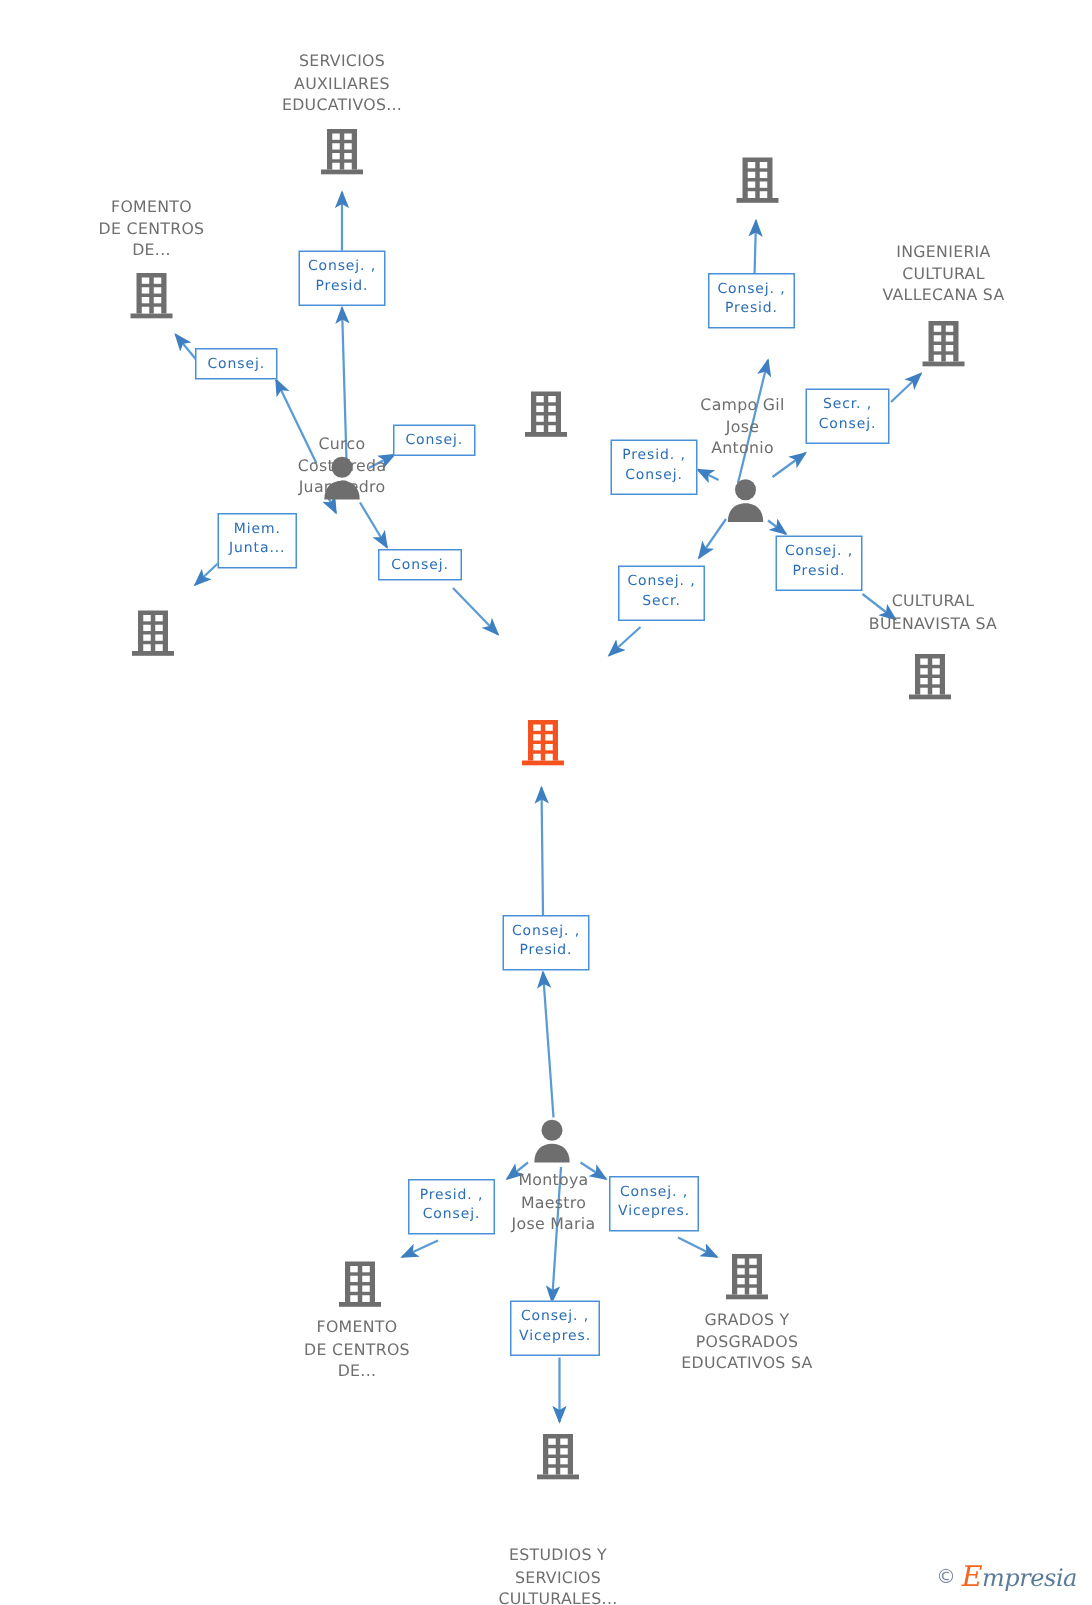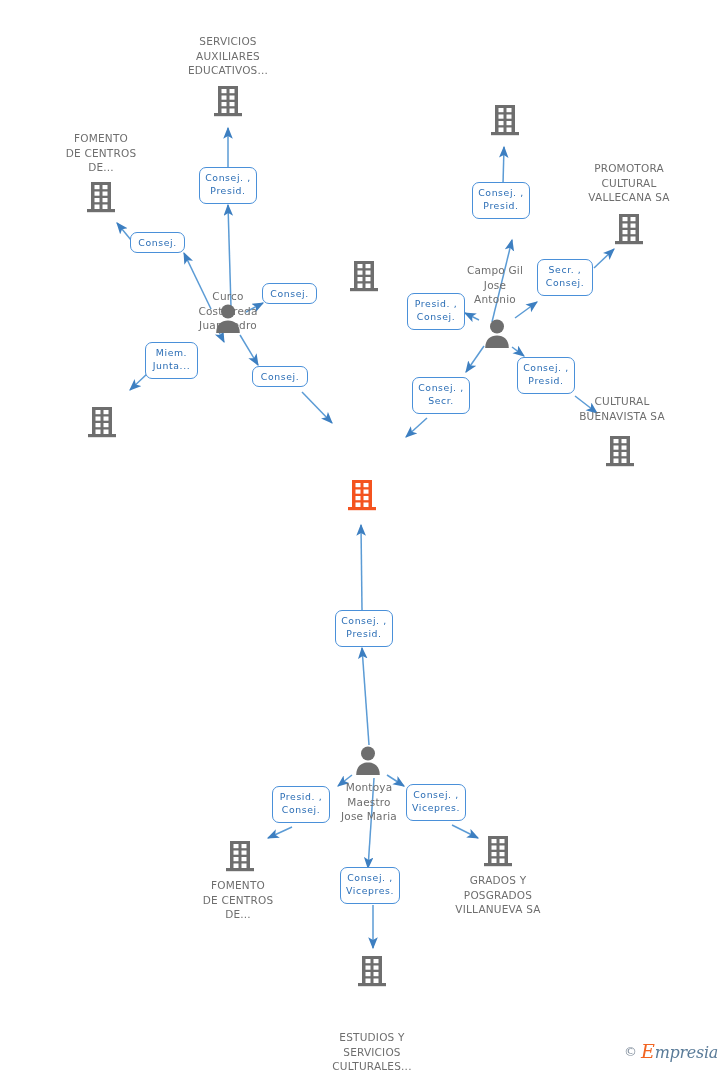--- a/index.html
+++ b/index.html
@@ -41,21 +41,21 @@
     font-size: 11px;
     line-height: 15px;
   }
   .icon-wrap {
     position: absolute;
   }
   .edge-label {
     position: absolute;
     background: #ffffff;
     border: 1px solid #4a90d9;
-    border-radius: 7px;
+    border-radius: 0;
     color: #2a6db5;
     font-family: "DejaVu Sans", sans-serif;
     font-size: 9.3px;
     line-height: 13px;
     letter-spacing: 0.6px;
     text-align: center;
     padding: 3px 5px 3px 5px;
     white-space: pre-line;
     box-sizing: border-box;
   }
@@ -142,37 +142,37 @@
 
   <div class="node-label" style="left:148px;top:34px;width:160px;">SERVICIOS
 AUXILIARES
 EDUCATIVOS...</div>
   <div class="node-label" style="left:31px;top:131px;width:140px;">FOMENTO
 DE CENTROS
 DE...</div>
   <div class="node-label" style="left:158px;top:249px;width:140px;margin-top:40px;">Curco
 Costafreda
 Juan Pedro</div>
-  <div class="node-label" style="left:554px;top:161px;width:150px;">PROMOTORA
+  <div class="node-label" style="left:554px;top:161px;width:150px;">INGENIERIA
 CULTURAL
 VALLECANA SA</div>
   <div class="node-label" style="left:425px;top:263px;width:140px;">Campo Gil
 Jose
 Antonio</div>
   <div class="node-label" style="left:548px;top:394px;width:148px;">CULTURAL
 BUENAVISTA SA</div>
   <div class="node-label" style="left:299px;top:780px;width:140px;">Montoya
 Maestro
 Jose Maria</div>
   <div class="node-label" style="left:168px;top:878px;width:140px;">FOMENTO
 DE CENTROS
 DE...</div>
   <div class="node-label" style="left:422px;top:873px;width:152px;">GRADOS Y
 POSGRADOS
-VILLANUEVA SA</div>
+EDUCATIVOS SA</div>
   <div class="node-label" style="left:298px;top:1030px;width:148px;">ESTUDIOS Y
 SERVICIOS
 CULTURALES...</div>
 
   <div class="icon-wrap" style="left:212px;top:84px;">
     <svg width="32" height="34" viewBox="0 0 32 34">
       <rect x="6" y="2" width="20" height="27" fill="#6e6e6e"></rect>
       <rect x="2" y="29" width="28" height="3.2" fill="#6e6e6e"></rect>
       <rect x="9.5" y="5" width="5" height="4.2" fill="#ffffff"></rect>
       <rect x="17.5" y="5" width="5" height="4.2" fill="#ffffff"></rect>

